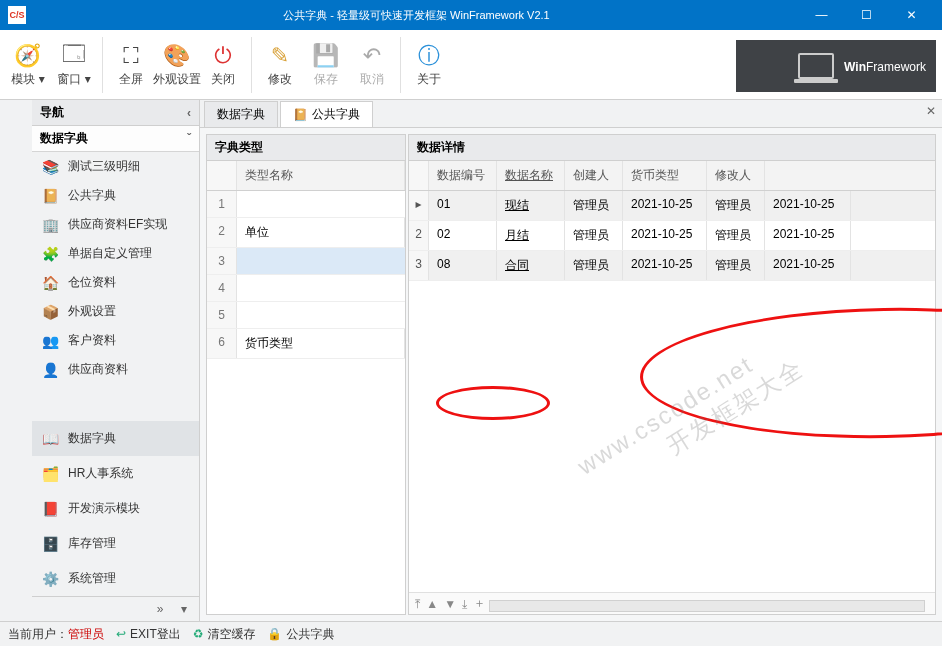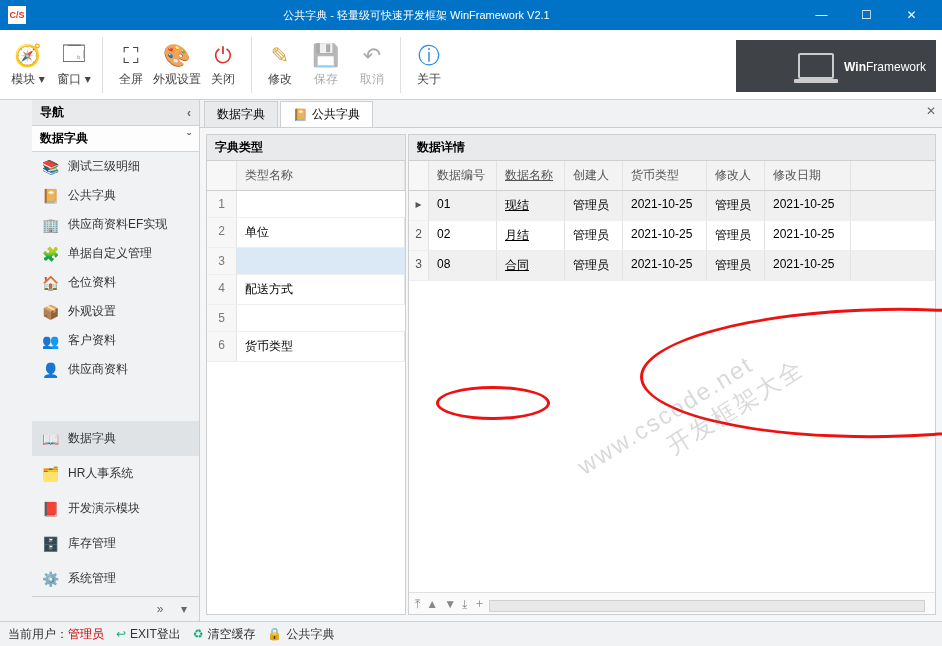--- a/index.html
+++ b/index.html
@@ -255,21 +255,20 @@
               </div>
               <div class="gr">
                 <div class="rownum">2</div>
                 <div class="cell name">单位</div>
               </div>
               <div class="gr sel">
                 <div class="rownum">3</div>
               </div>
               <div class="gr">
                 <div class="rownum">4</div>
-                <div class="cell name">配送方式</div>
               </div>
               <div class="gr">
                 <div class="rownum">5</div>
               </div>
               <div class="gr">
                 <div class="rownum">6</div>
                 <div class="cell name">货币类型</div>
               </div>
             </div>
         </div>
@@ -278,21 +277,20 @@
       <div class="panel right">
         <div class="panel-head">数据详情</div>
         <div class="grid">
           <div class="gh">
             <div class="rowind"></div>
             <div class="cell c1">数据编号</div>
             <div class="cell c2">数据名称</div>
             <div class="cell c3">创建人</div>
             <div class="cell c4">货币类型</div>
             <div class="cell c5">修改人</div>
-            <div class="cell c6">修改日期</div>
           </div>
           <div id="right-rows">
               <div class="gr alt">
                 <div class="rowind">▸</div>
   <div class="cell c1">01</div>
   <div class="cell c2">现结</div>
   <div class="cell c3">管理员</div>
   <div class="cell c4">2021-10-25</div>
   <div class="cell c5">管理员</div>
   <div class="cell c6">2021-10-25</div>

